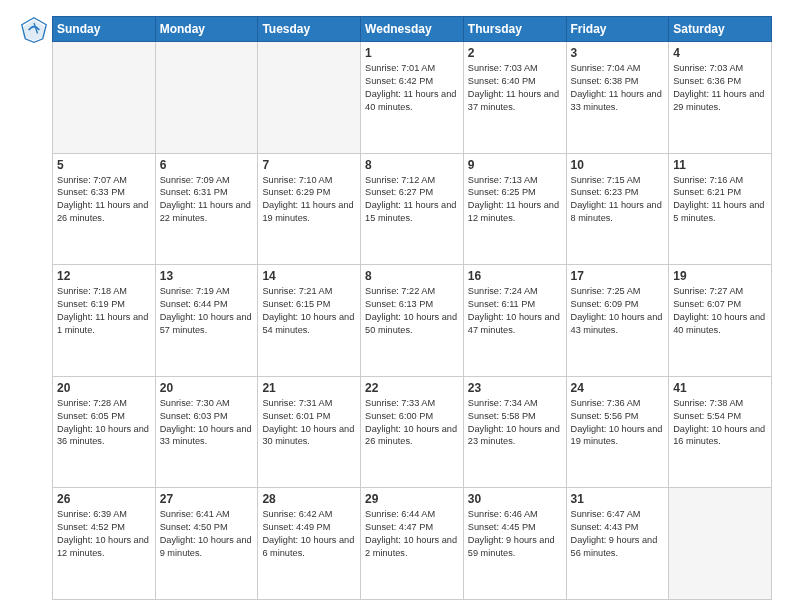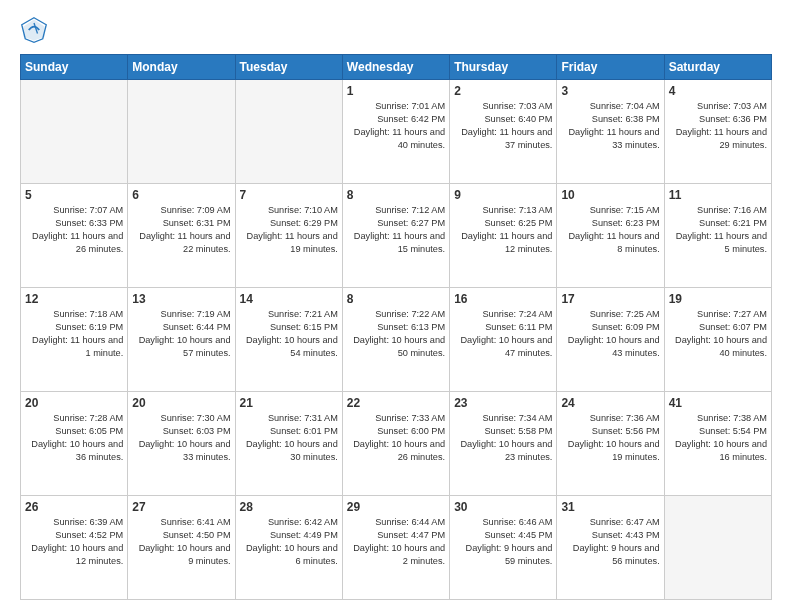--- a/index.html
+++ b/index.html
@@ -8,21 +8,20 @@
       background: #fff;
       width: 792px;
       height: 612px;
       overflow: hidden;
     }
     .page {
       width: 792px;
       height: 612px;
       padding: 16px 20px 12px 20px;
       display: flex;
-      flex-direction: column;
     }
     .header {
       display: flex;
       justify-content: space-between;
       align-items: flex-start;
       margin-bottom: 10px;
     }
     .logo {
       display: flex;
       align-items: center;
@@ -84,21 +83,20 @@
     .day-number {
       font-size: 12px;
       font-weight: bold;
       display: block;
       margin-bottom: 2px;
     }
     .cell-text {
       font-size: 9.2px;
       line-height: 1.4;
       color: #333;
-      text-align: right;
     }
   </style>
 </head>
 <body>
 
 <div class="page">
   <div class="header">
     <div class="logo">
       <svg class="logo-icon" viewBox="0 0 32 32" xmlns="http://www.w3.org/2000/svg">
         <polygon points="16,4 28,12 28,24 16,28 4,24 4,12" fill="#2979bf" opacity="0.15"></polygon>

